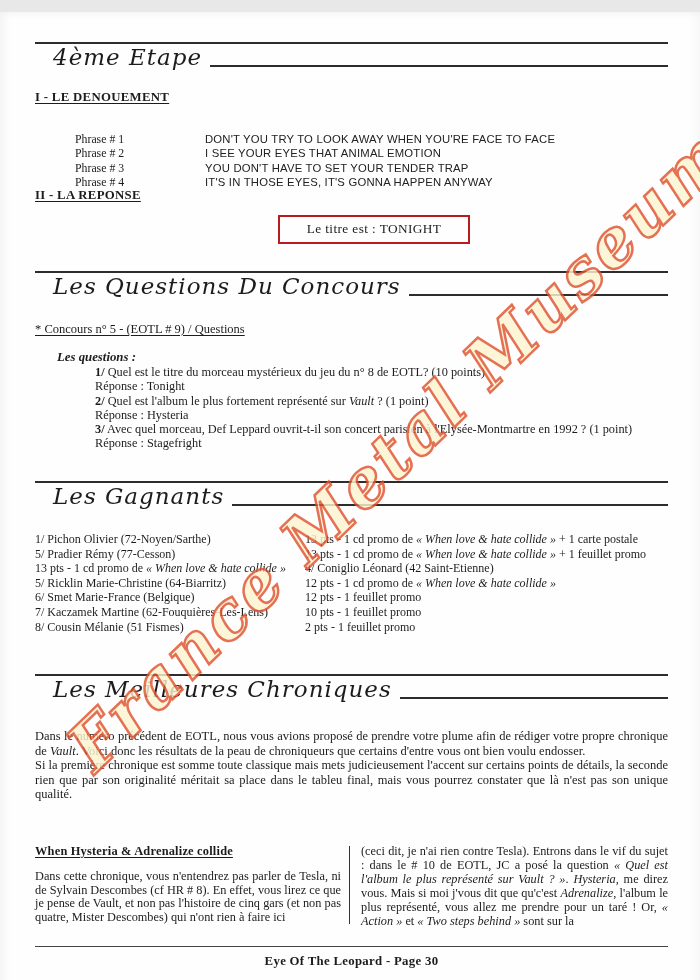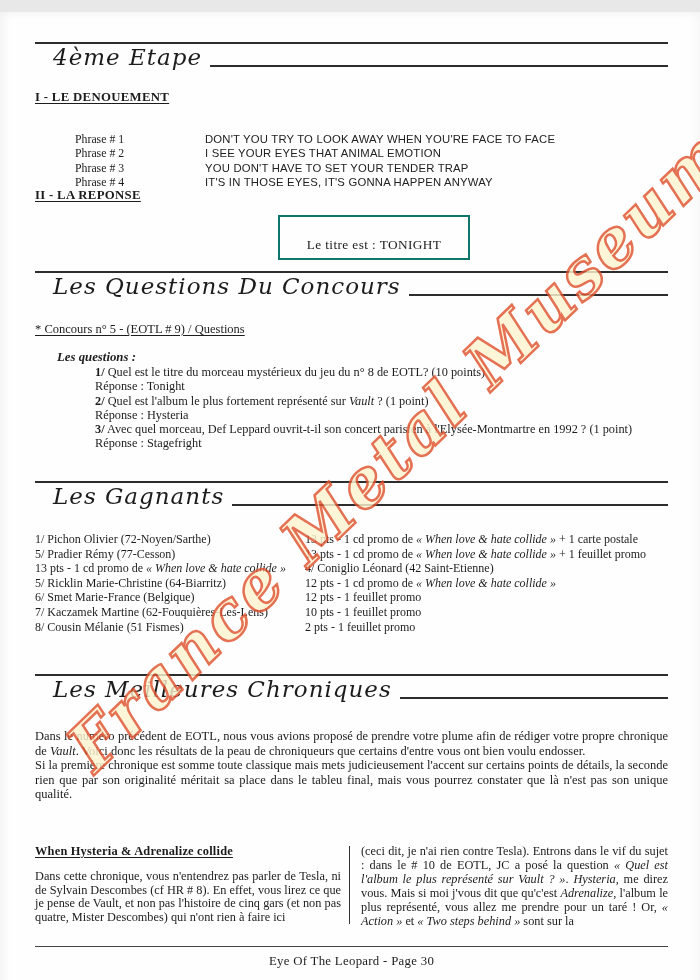--- a/index.html
+++ b/index.html
@@ -43,24 +43,24 @@
   .phrase-label { font-size:11.8px; line-height:14.4px; }
   .phrase-lyric {
     font-family:"Liberation Sans", sans-serif;
     font-size:11.3px; line-height:14.4px;
     letter-spacing:0.2px; color:#222;
   }
 
   
   #answer-box {
     position:absolute; left:278px; top:203px; width:188px;
-    border:2px solid #0f766e;
+    border:2px solid #b91c1c;
     text-align:center;
     font-size:13.3px;
-    padding:20px 0 5px 0;
+    padding:4px 0 5px 0;
     letter-spacing:0.4px;
   }
 
   
   .subtitle {
     font-size:12.5px;
     text-decoration:underline;
     text-underline-offset:2px;
   }
   .q-intro { font-weight:bold; font-style:italic; font-size:12.8px; line-height:15px; }
@@ -82,21 +82,21 @@
     font-weight:bold; font-size:12.4px;
     text-decoration:underline; text-underline-offset:2px;
     margin-bottom:11px; letter-spacing:0.2px;
   }
   .col-text { font-size:12.3px; line-height:13.7px; text-align:justify; }
   .col-right .col-text { line-height:14px; }
 
   
   #footer { top:934px; }
   .footer-rule { border-top:1.5px solid #444; }
-  .footer-text { text-align:center; font-weight:normal; font-size:12.8px; margin-top:7px; letter-spacing:0.3px; }
+  .footer-text { text-align:center; font-weight:bold; font-size:12.8px; margin-top:7px; letter-spacing:0.3px; }
 
   
   #watermark {
     position:absolute;
     left:-28px; top:443px;
     width:760px;
     text-align:center;
     transform:rotate(-44deg);
     font-family:"DejaVu Serif", serif;
     font-style:italic;

